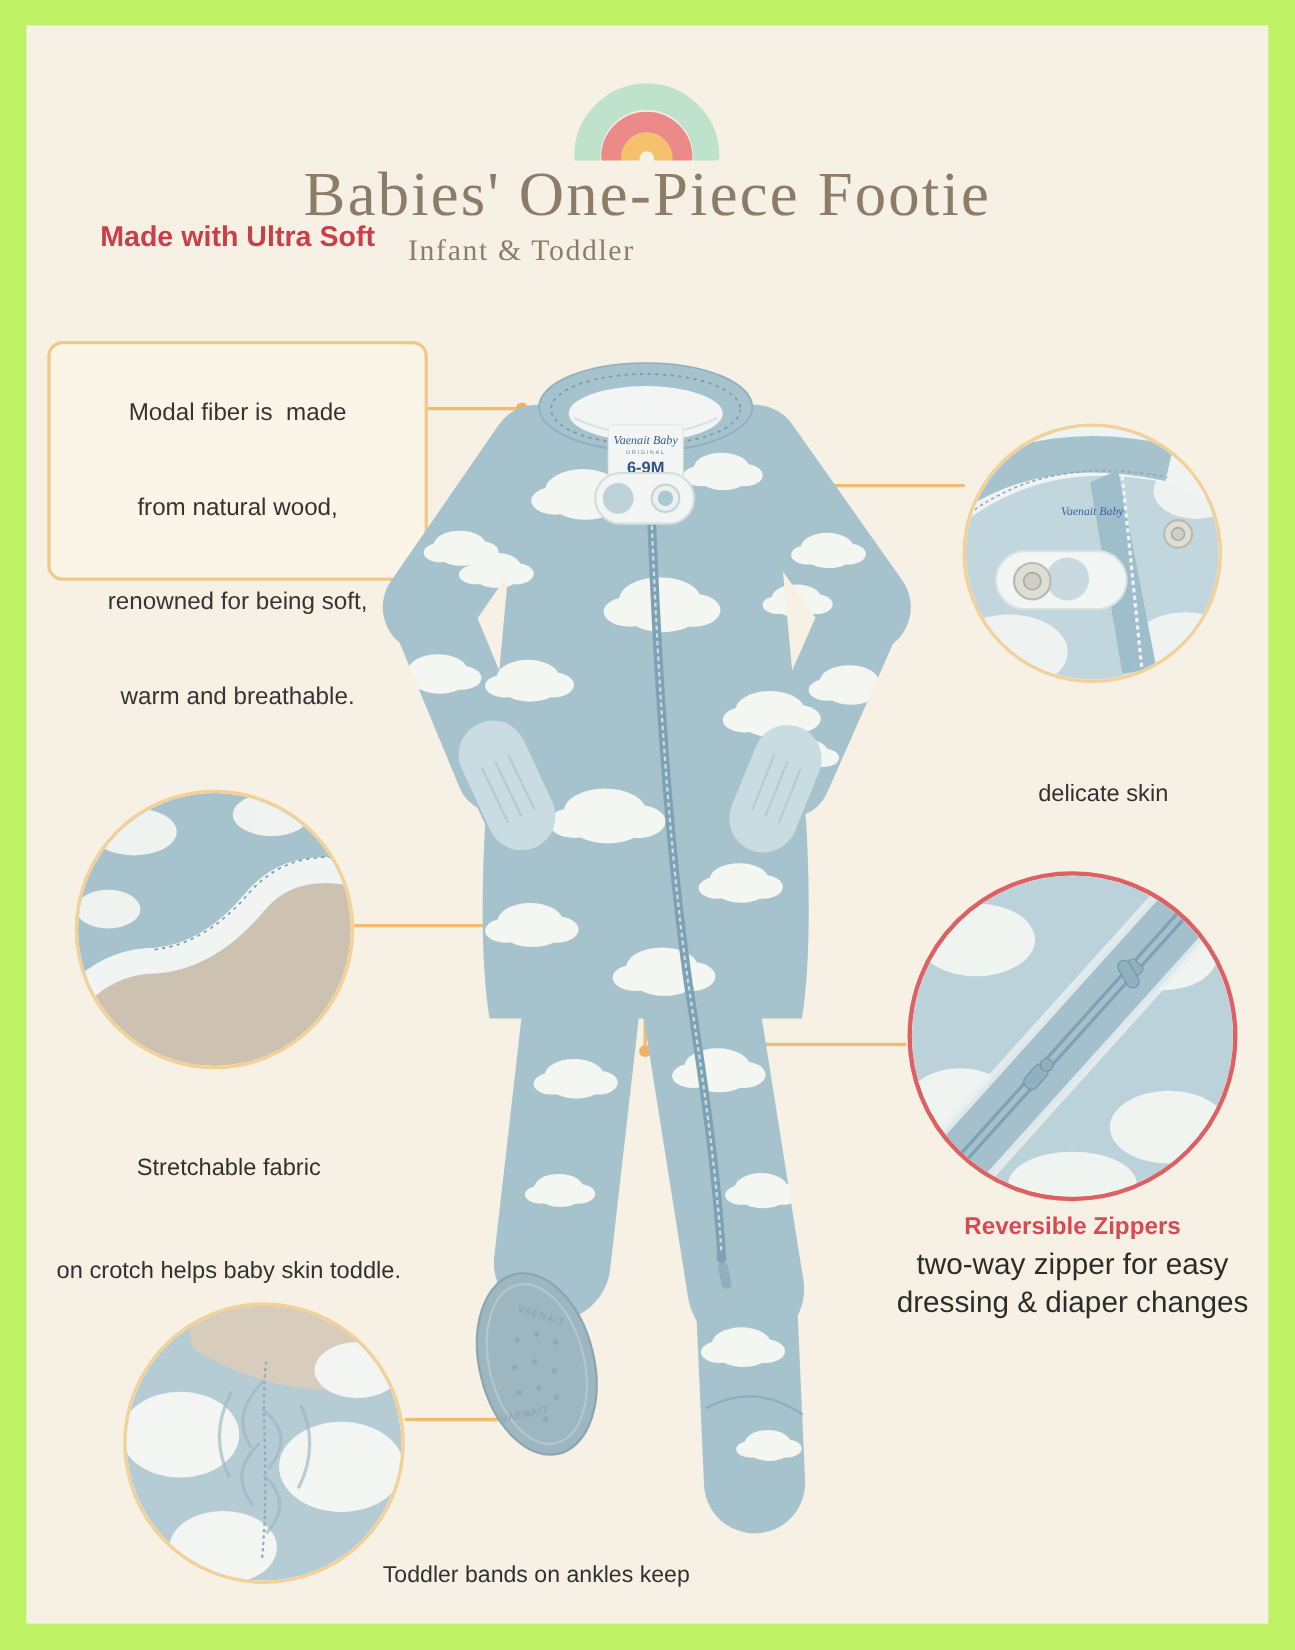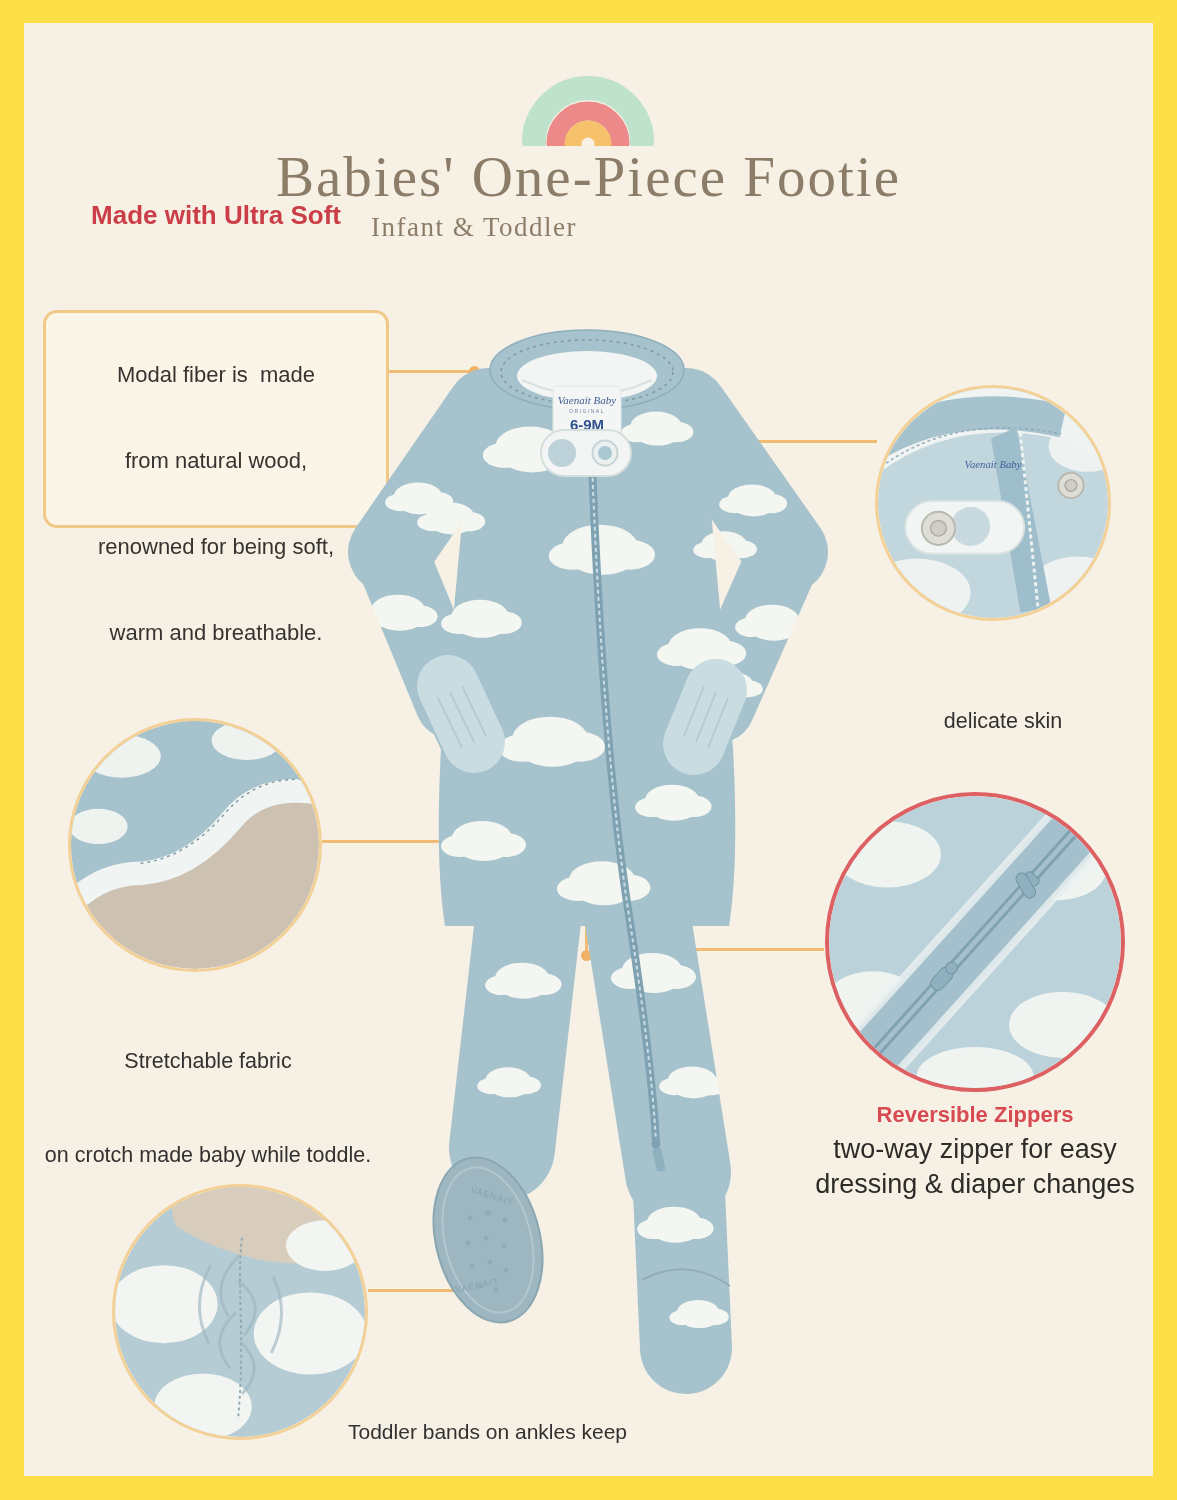--- a/index.html
+++ b/index.html
@@ -1,16 +1,16 @@
 <!DOCTYPE html>
 <html><head>
 <meta charset="utf-8">
 <style>
   html,body{margin:0;padding:0;background:#e4dbce;}
-  .frame{position:relative;width:1177px;height:1500px;background:#fde047;overflow:hidden;
+  .frame{position:relative;width:1177px;height:1500px;background:#bef264;overflow:hidden;
          font-family:"Liberation Sans",sans-serif;}
   .inner{position:absolute;left:24px;top:23px;width:1129px;height:1453px;background:#f7f1e5;}
   .abs{position:absolute;}
 
   
   .title{left:0;top:144px;width:1177px;text-align:center;
          font-family:"Liberation Serif",serif;font-size:57px;font-weight:400;
          color:#8c7d68;letter-spacing:2px;}
   .subtitle{left:0;top:212px;width:948px;text-align:center;
          font-family:"Liberation Serif",serif;font-size:27px;color:#8c7d68;letter-spacing:1.5px;}
@@ -243,21 +243,21 @@
       <path d="M 264,64 Q 200,48 160,92 Q 118,142 68,146" fill="none" stroke="#7f98a4" stroke-width="1.5" stroke-dasharray="3,4"></path>
       <g fill="#f3f6f1" opacity="0.95">
         <ellipse cx="52" cy="36" rx="40" ry="22"></ellipse>
           <ellipse cx="180" cy="20" rx="36" ry="20"></ellipse>
           <ellipse cx="28" cy="108" rx="30" ry="18"></ellipse>
       </g>
     </g>
   </svg>
   <div class="abs cap" style="left:38px;top:984px;width:340px;">
     <div>Stretchable fabric</div>
-    <div>on crotch made baby while toddle.</div>
+    <div>on crotch helps baby skin toddle.</div>
   </div>
 
   <svg class="abs pcircle b-red" style="left:825px;top:792px;border-radius:50%;" width="300" height="300" viewBox="0 0 300 300">
     <defs>
         <clipPath id="c3">
           <circle cx="150" cy="150" r="150"></circle>
         </clipPath>
       </defs>
     <g clip-path="url(#c3)">
       <rect width="300" height="300" fill="#bcd2db"></rect>

